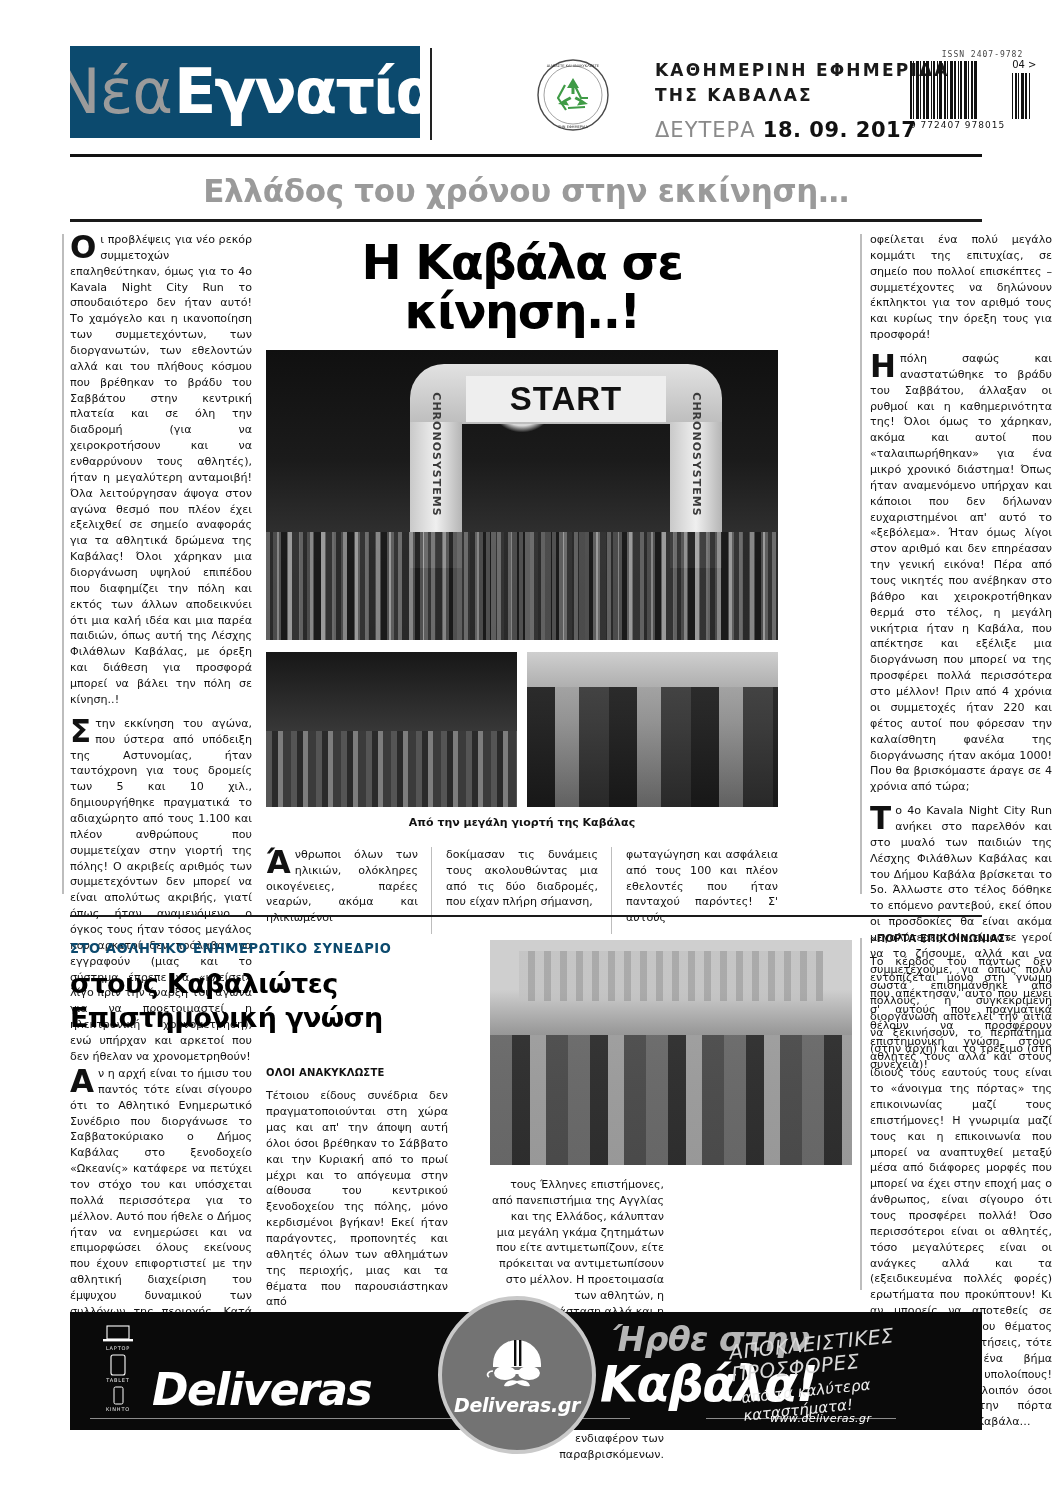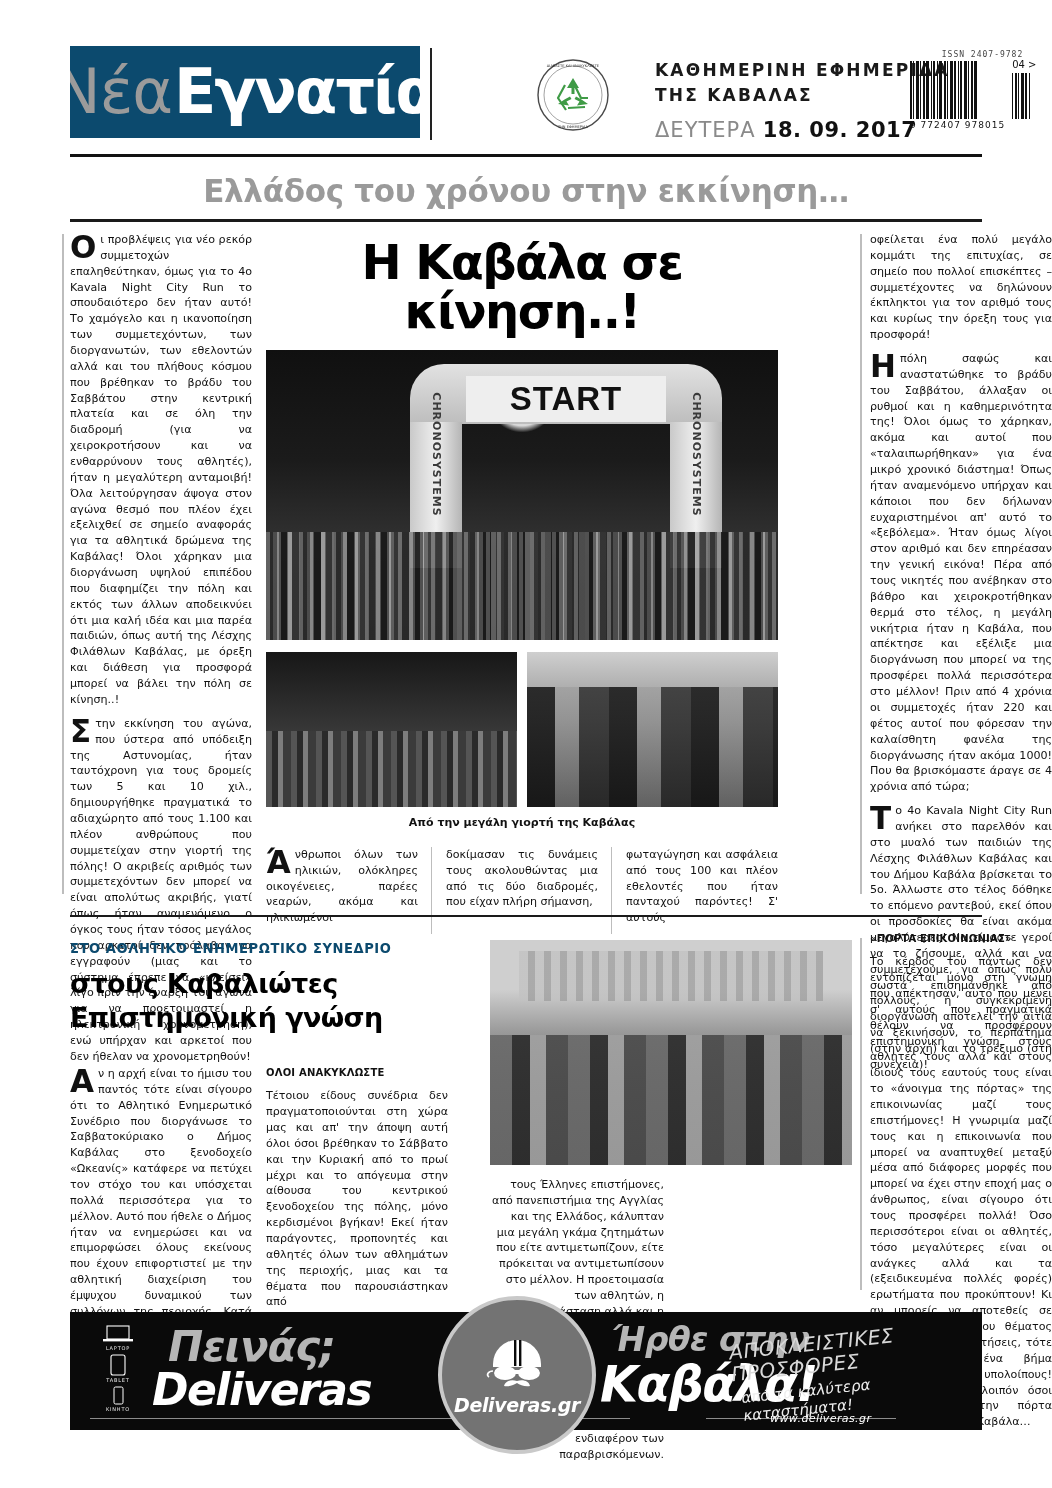--- a/index.html
+++ b/index.html
@@ -431,21 +431,20 @@
       <div class="dev">
         <svg width="11" height="19" viewBox="0 0 11 19">
           <rect x="1" y="1" width="9" height="17" rx="1.6" fill="none" stroke="#fff" stroke-width="1"></rect>
         </svg>
         <span class="lbl">ΚΙΝΗΤΟ</span>
       </div>
     </div>
     <div class="devline"></div>
     <div class="devline2"></div>
 
-    <div class="ad-q">Πεινάς;</div>
     <div class="ad-brand">Deliveras</div>
 
     <div class="ad-logo">
       <div class="helmet">
         <svg width="68" height="58" viewBox="0 0 68 58">
           <path d="M10 30 A24 24 0 0 1 58 30 L58 33 L10 33 Z" fill="#fff"></path>
           <rect x="31" y="6" width="2.4" height="26" fill="#0a0a0a"></rect>
           <rect x="36" y="6" width="2.4" height="26" fill="#0a0a0a"></rect>
           <ellipse cx="22" cy="39" rx="11" ry="7" fill="#fff"></ellipse>
           <ellipse cx="46" cy="39" rx="11" ry="7" fill="#fff"></ellipse>

